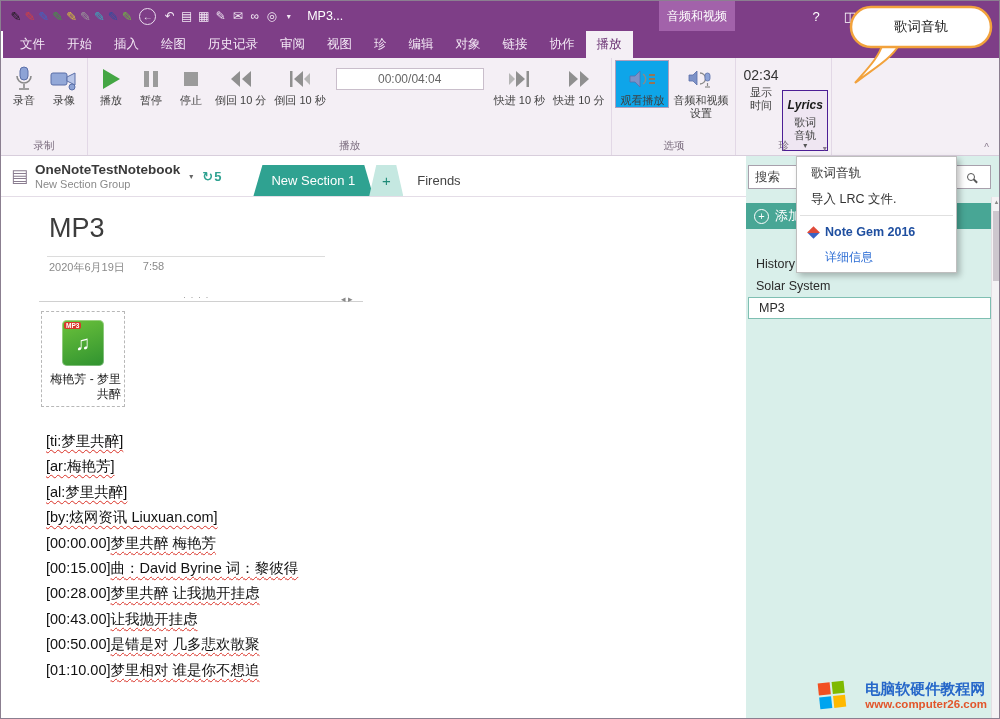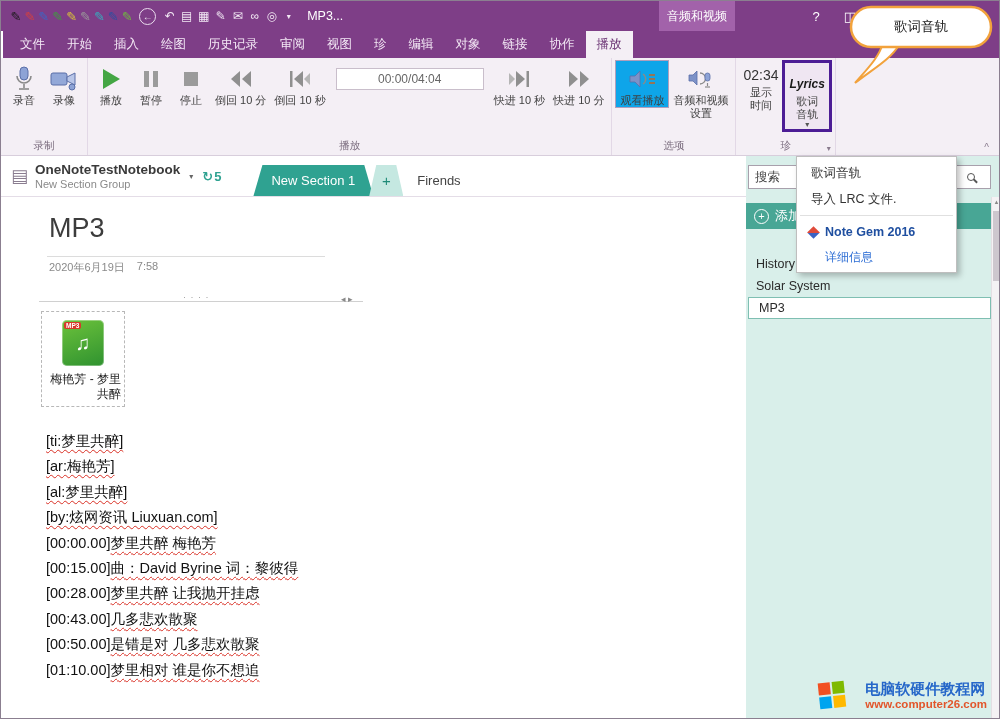--- a/index.html
+++ b/index.html
@@ -41,21 +41,21 @@
             padding:2px 3px 16px; border-right:1px solid #E2D8E6; }
   .glabel { position:absolute; bottom:2px; left:0; right:0; text-align:center;
             font-size:10.5px; color:#7A6C7E; }
   .launcher { position:absolute; bottom:2px; right:4px; font-size:8px; color:#8A7C8E; }
   .bigbtn { display:flex; flex-direction:column; align-items:center; padding:4px 4px 0;
             min-width:40px; }
   .bicon { height:30px; display:flex; align-items:center; justify-content:center; }
   .blabel { font-size:11px; line-height:13px; color:#3F3F3F; text-align:center;
             white-space:nowrap; }
   .bigbtn.toggled { background:#0ea5e9; border:1px solid #B19FBC; padding-top:3px; }
-  .bigbtn.menuopen { background:#EFE6F2; border:3px solid #4c1d95; padding-top:10px; }
+  .bigbtn.menuopen { background:#EFE6F2; border:1px solid #4c1d95; padding-top:3px;margin-top:30px; }
   .timebox { width:148px; height:22px; margin:8px 6px 0; background:#fff;
              border:1px solid #C9BECB; text-align:center; font-size:12px; color:#666;
              outline:none; }
   .timeval { font-size:14px; color:#333; height:22px; display:flex; align-items:center; }
   .lyrics-logo { font-style:italic; font-weight:bold; font-size:12px; color:#1a1a1a;
                  height:22px; display:flex; align-items:center; }
   .ddcaret { font-size:8px; color:#555; line-height:8px; }
   .collapse { position:absolute; right:10px; bottom:2px; font-size:10px; color:#8A7C8E; }
 
   
@@ -96,21 +96,21 @@
                 transform:rotate(45deg); right:-4px; bottom:-2px; }
   .magcaret { font-size:8px; color:#555; }
 
   
   .pagearea { position:absolute; left:0; top:196px; width:745px; height:523px;
               background:#fff; overflow:hidden; }
   .ptitle { position:absolute; left:48px; top:16px; font-size:27px; color:#3C3C3C; }
   .titlerule { position:absolute; left:46px; top:59px; width:278px;
                border-top:1px solid #DCDCDC; }
   .pdate { position:absolute; left:48px; top:63px; font-size:11px; color:#8A8A8A;
-           display:flex; gap:12px; }
+           display:flex; gap:18px; }
   .outline-top { position:absolute; left:38px; top:104px; width:324px;
                  border-top:1px solid #D0D0D0; }
   .grip { position:absolute; left:182px; top:95px; color:#9A9A9A; font-size:9px;
           letter-spacing:1px; }
   .resize-handle { position:absolute; left:340px; top:97px; color:#888; font-size:9px; }
   .attachment { position:absolute; left:40px; top:114px; width:84px; height:96px;
                 border:1px dashed #B8B8B8; display:flex; flex-direction:column;
                 align-items:center; padding-top:8px; }
   .mp3icon { width:42px; height:46px; border-radius:5px; position:relative;
              background:linear-gradient(160deg,#6CC23B,#2F9230);
@@ -424,21 +424,21 @@
       <div class="caption">梅艳芳 - 梦里共醉</div>
     </div>
     <div class="lyrics">
         <div class="lyric"><span class="ltag"></span><span class="wavy">[ti:梦里共醉]</span></div>
         <div class="lyric"><span class="ltag"></span><span class="wavy">[ar:梅艳芳]</span></div>
         <div class="lyric"><span class="ltag"></span><span class="wavy">[al:梦里共醉]</span></div>
         <div class="lyric"><span class="ltag"></span><span class="wavy">[by:炫网资讯 Liuxuan.com]</span></div>
         <div class="lyric"><span class="ltag">[00:00.00]</span><span class="wavy">梦里共醉 梅艳芳</span></div>
         <div class="lyric"><span class="ltag">[00:15.00]</span><span class="wavy">曲：David Byrine 词：黎彼得</span></div>
         <div class="lyric"><span class="ltag">[00:28.00]</span><span class="wavy">梦里共醉 让我抛开挂虑</span></div>
-        <div class="lyric"><span class="ltag">[00:43.00]</span><span class="wavy">几多悲欢散聚</span></div>
+        <div class="lyric"><span class="ltag">[00:43.00]</span><span class="wavy">让我抛开挂虑</span></div>
         <div class="lyric"><span class="ltag">[00:50.00]</span><span class="wavy">是错是对 几多悲欢散聚</span></div>
         <div class="lyric"><span class="ltag">[01:10.00]</span><span class="wavy">梦里相对 谁是你不想追</span></div>
       </div>
   </div>
 
   <div class="panel">
     <div class="addband">
       <span class="addplus">+</span>
       <span>添加</span>
     </div>

